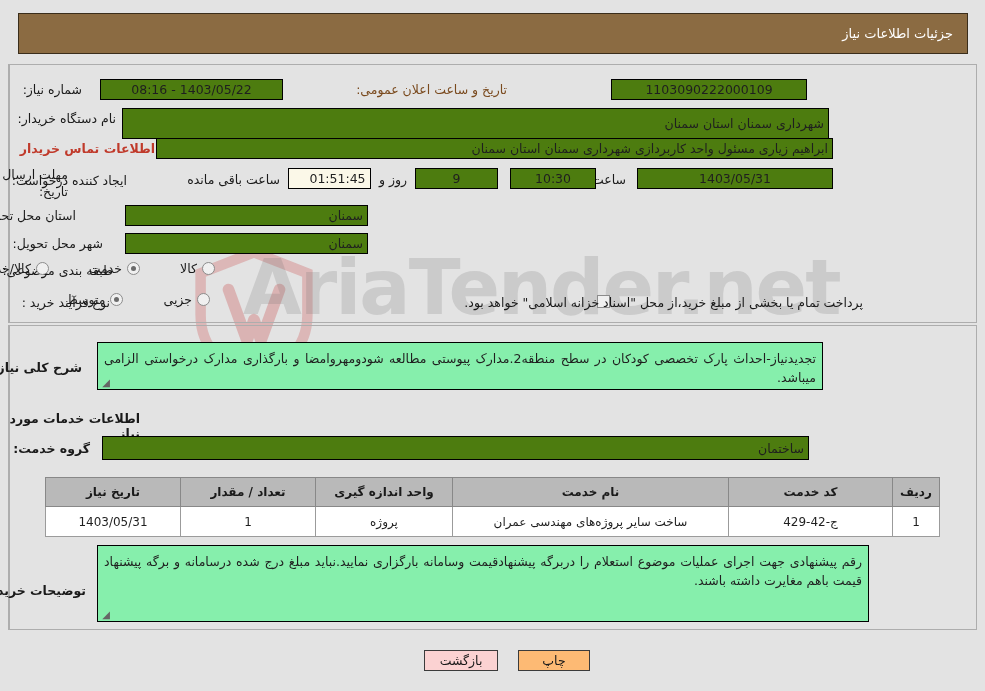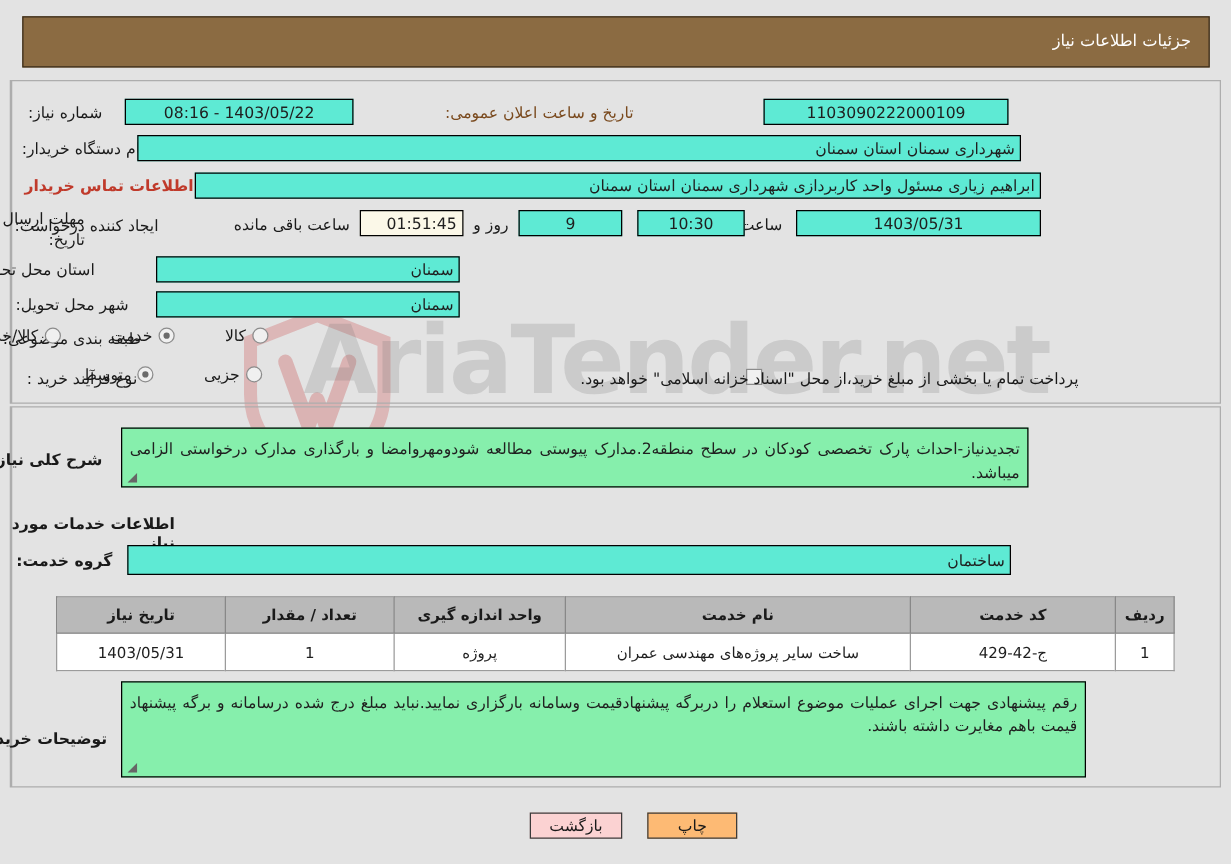--- a/index.html
+++ b/index.html
@@ -94,21 +94,21 @@
     color: #1a1a1a;
     white-space: nowrap;
     z-index: 12;
   }
   .lbl.brown { color: #7a4a1e; }
   .lbl.bold  { font-weight: bold; }
 
   .fld {
     position: absolute;
     border: 1px solid #000;
-    background: #5eead4;
+    background: #4d7c0f;
     box-sizing: border-box;
     font-size: 12.5px;
     color: #1f1f1f;
     padding: 0 4px;
     display: flex;
     align-items: center;
     overflow: hidden;
     white-space: nowrap;
     z-index: 12;
   }
@@ -257,21 +257,21 @@
   <div class="panel-top"></div>
   <div class="panel-bottom"></div>
 
   <div class="lbl" style="right:903px; top:82px;">شماره نیاز:</div>
   <div class="fld center" style="right:178px; top:79px; width:196px; height:21px;">1103090222000109</div>
 
   <div class="lbl brown" style="right:478px; top:82px;">تاریخ و ساعت اعلان عمومی:</div>
   <div class="fld center" style="right:702px; top:79px; width:183px; height:21px;">1403/05/22 - 08:16</div>
 
   <div class="lbl" style="right:869px; top:111px;">نام دستگاه خریدار:</div>
-  <div class="fld start" style="right:168px; top:108px; width:707px; height:21px;">شهرداری سمنان استان سمنان</div>
+  <div class="fld start" style="right:156px; top:108px; width:707px; height:31px;">شهرداری سمنان استان سمنان</div>
 
   <div class="lbl" style="right:858px; top:141px;margin-top:32px;">ایجاد کننده درخواست:</div>
   <div class="fld start" style="right:152px; top:138px; width:677px; height:21px;">ابراهیم زیاری مسئول واحد کاربردازی شهرداری سمنان استان سمنان</div>
   <a class="link" style="right:830px; top:141px;">اطلاعات تماس خریدار</a>
 
   <div class="lbl" style="right:917px; top:167px;">مهلت ارسال پاسخ: تا</div>
   <div class="lbl" style="right:917px; top:184px;">تاریخ:</div>
 
   <div class="fld center" style="right:152px; top:168px; width:196px; height:21px;">1403/05/31</div>
 

